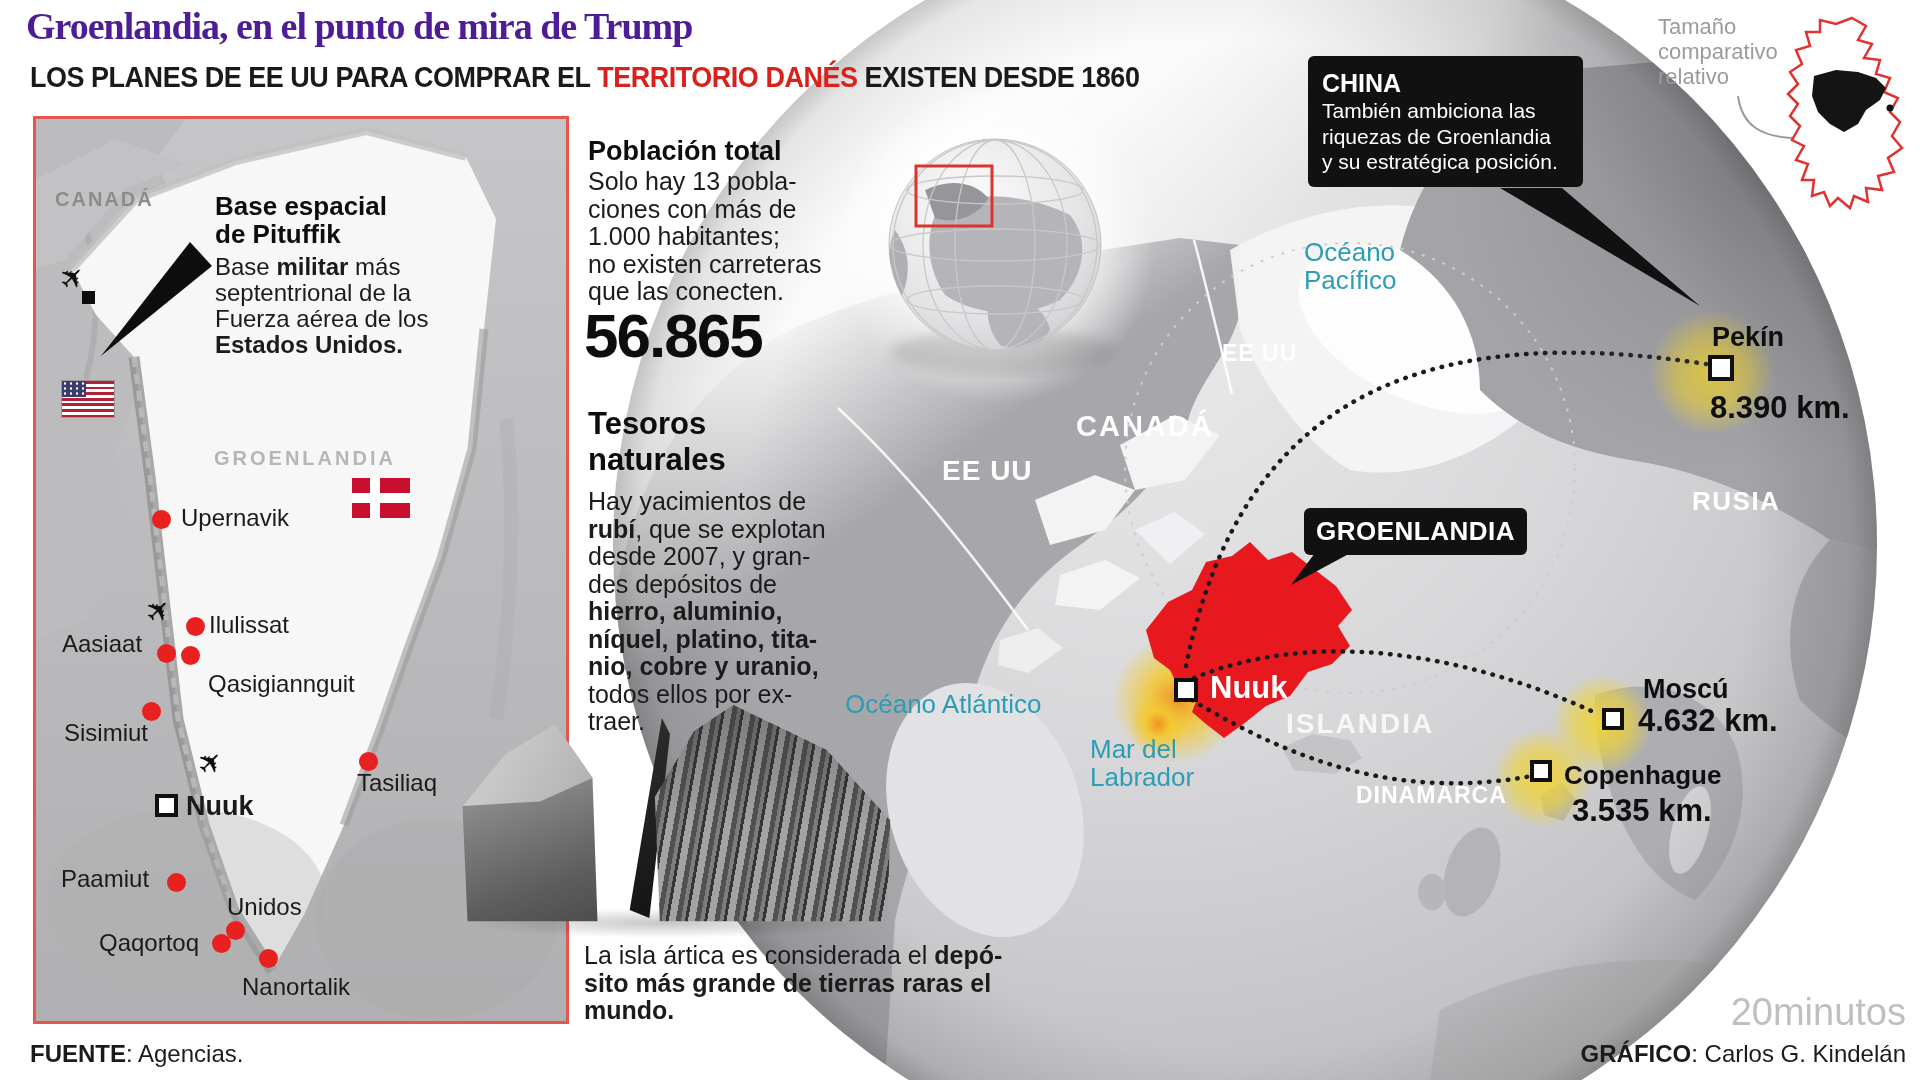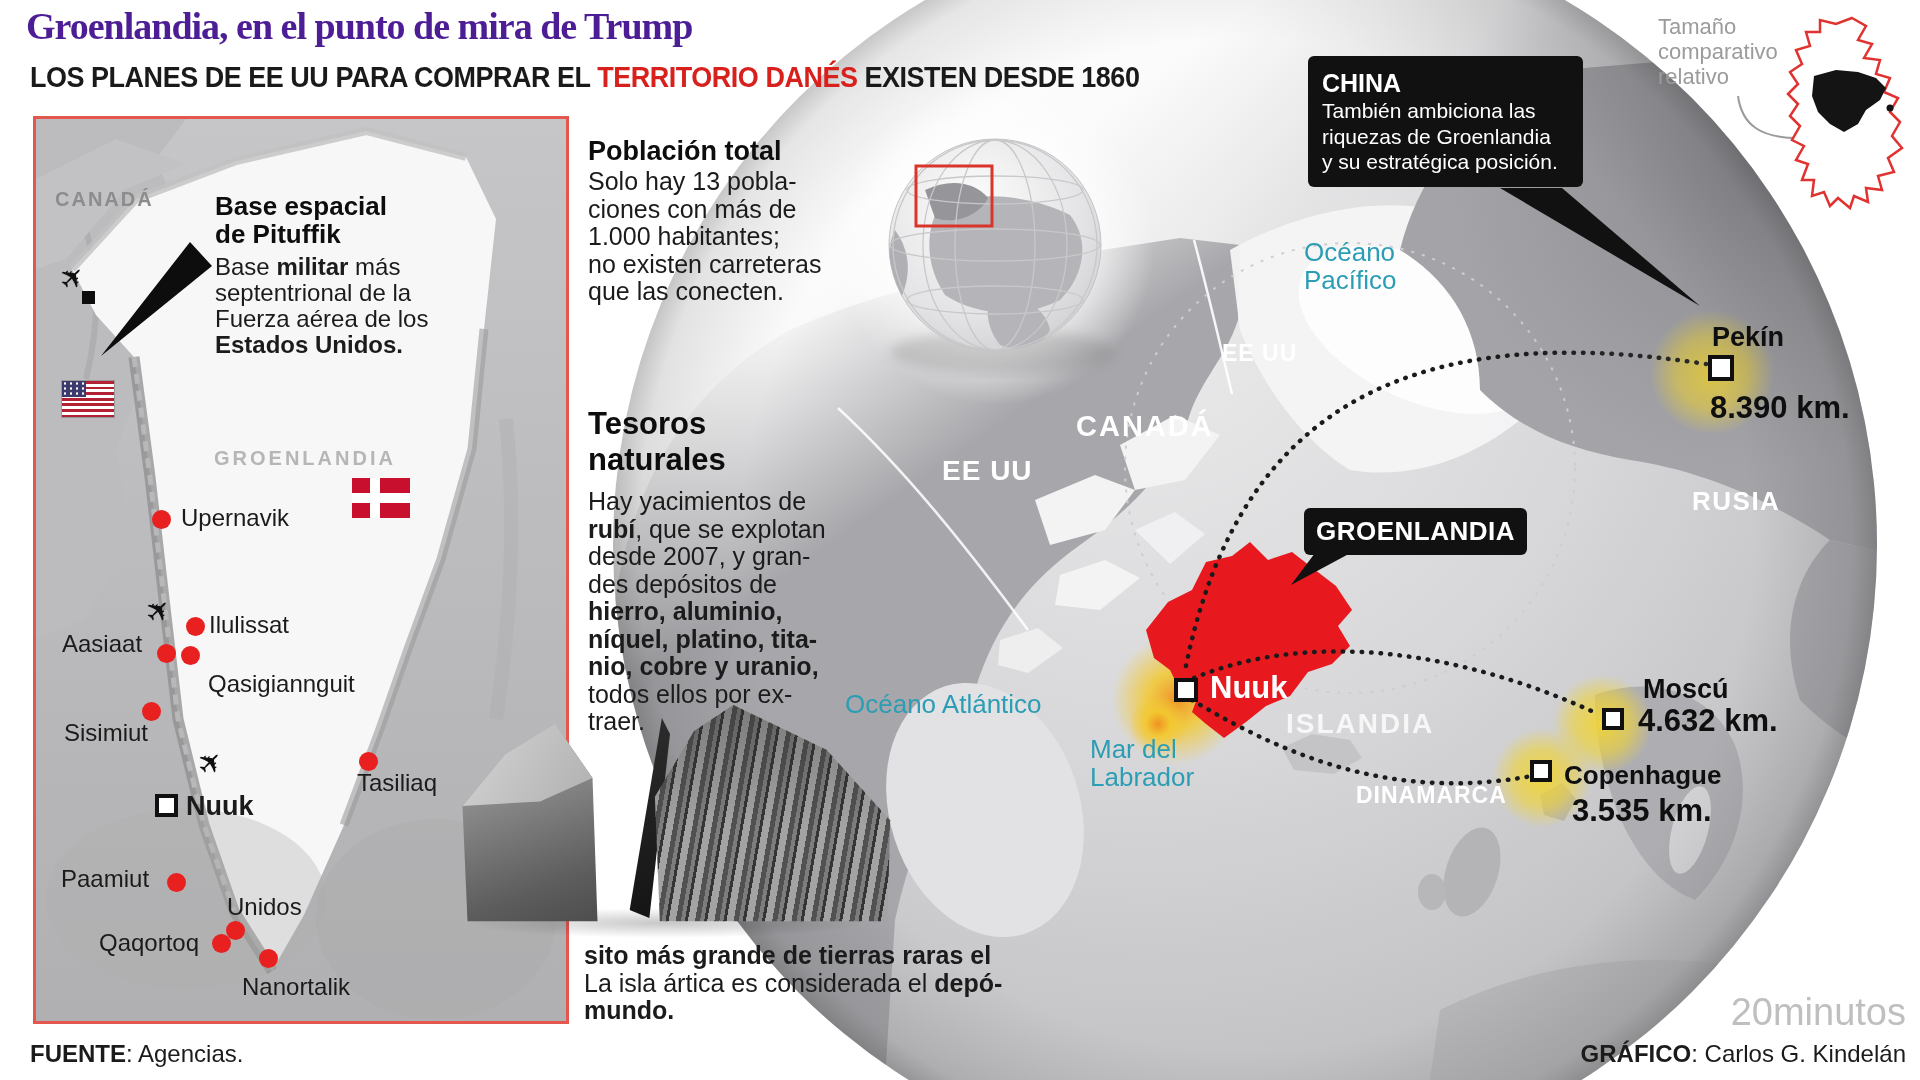--- a/index.html
+++ b/index.html
@@ -278,38 +278,39 @@
   <div class="abs city-lbl z4" style="left:242px;top:974px;">Nanortalik</div>
 
   <div class="abs colhead z4" style="left:588px;top:136px;">Población total</div>
   <div class="abs coltext z4" style="left:588px;top:168px;">
       <div class="ln"><span>Solo hay 13 pobla-</span></div>
       <div class="ln"><span>ciones con más de</span></div>
       <div class="ln"><span>1.000 habitantes;</span></div>
       <div class="ln"><span>no existen carreteras</span></div>
       <div class="ln"><span>que las conecten.</span></div>
     </div>
+  <div class="abs z4" id="pop-total" style="left:584px;top:300px;">56.865</div>
   <div class="abs colhead2 z4" style="left:588px;top:406px;">
       <div class="ln"><span>Tesoros</span></div>
       <div class="ln"><span>naturales</span></div>
     </div>
   <div class="abs coltext z4" style="left:588px;top:488px;">
       <div class="ln"><span>Hay yacimientos de</span></div>
       <div class="ln"><span class="b">rubí</span><span>, que se explotan</span></div>
       <div class="ln"><span>desde 2007, y gran-</span></div>
       <div class="ln"><span>des depósitos de</span></div>
       <div class="ln"><span class="b">hierro, aluminio,</span></div>
       <div class="ln"><span class="b">níquel, platino, tita-</span></div>
       <div class="ln"><span class="b">nio, cobre y uranio,</span></div>
       <div class="ln"><span>todos ellos por ex-</span></div>
       <div class="ln"><span>traer.</span></div>
     </div>
   <div class="abs coltext z4" style="left:584px;top:942px;">
+      <div class="ln"><span>La isla ártica es considerada el </span><span class="b">depó-</span></div>
       <div class="ln"><span class="b">sito más grande de tierras raras el</span></div>
-      <div class="ln"><span>La isla ártica es considerada el </span><span class="b">depó-</span></div>
       <div class="ln"><span class="b">mundo.</span></div>
     </div>
 
   <div id="minerals" class="abs">
     <div id="rock-shadow"></div>
     <div id="rock-left"></div>
     <div id="rock-left-top"></div>
     <div id="rock-crack"></div>
     <div id="rock-right"></div>
   </div>

